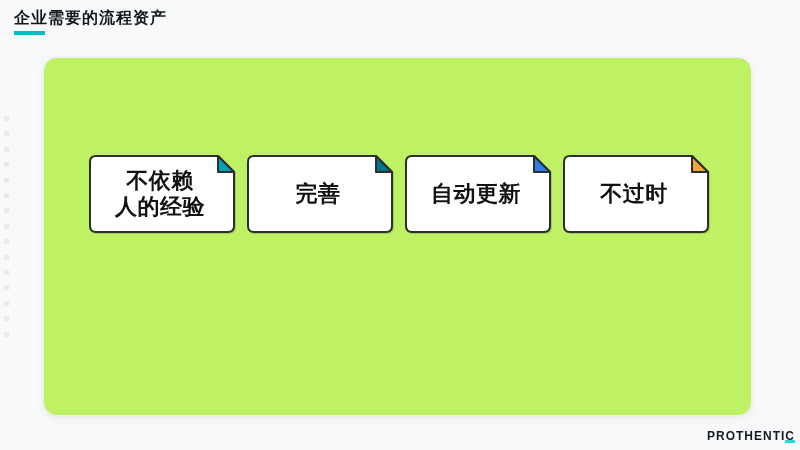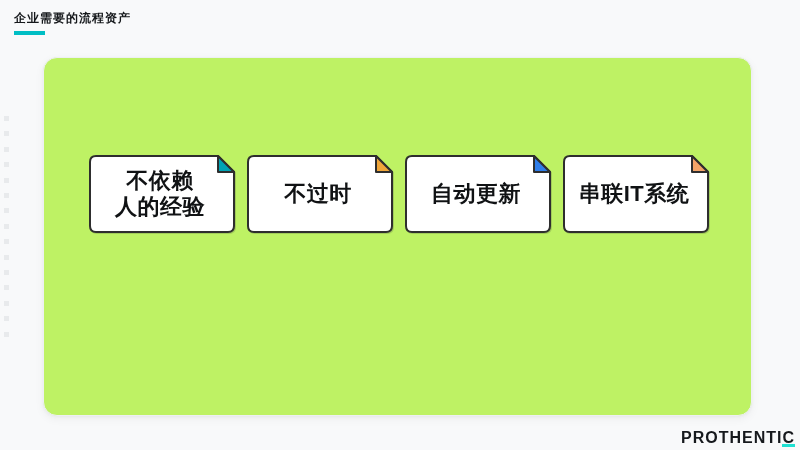--- a/index.html
+++ b/index.html
@@ -5,21 +5,21 @@
   html,body{margin:0;padding:0;}
   body{
     width:800px;height:450px;position:relative;overflow:hidden;
     background:#f8f9fa;
     font-family:"Liberation Sans","DejaVu Sans",sans-serif;
     -webkit-font-smoothing:antialiased;
   }
   
   .page-header{position:absolute;left:14px;top:8px;}
   .page-title{
-    margin:0;font-size:12px;font-weight:bold;color:#15181b;
+    margin:0;font-size:16px;font-weight:bold;color:#15181b;
     letter-spacing:1px;line-height:20px;
   }
   .title-underline{
     width:31px;height:4px;margin-top:3px;
     background:var(--accent,#00bec4);
   }
   
   .wm-col{position:absolute;left:0;top:0;width:14px;height:450px;}
   .wm-dot{position:absolute;left:4px;width:5px;height:5px;background:rgba(125,130,138,0.12);}
   
@@ -46,21 +46,21 @@
   .note-svg .fold{stroke:#2e2e2e;stroke-width:2;stroke-linejoin:round;}
   .note-label{
     position:absolute;left:4px;right:8px;top:0;bottom:0;
     display:flex;align-items:center;justify-content:center;text-align:center;
     font-size:22px;font-weight:bold;color:#101214;
     line-height:1.18;white-space:pre-line;letter-spacing:0.5px;
   }
   
   .logo{
     position:absolute;right:5px;top:429px;
-    font-size:16px;font-weight:bold;color:#16191d;letter-spacing:1px;
+    font-size:12px;font-weight:bold;color:#16191d;letter-spacing:1px;
   }
   .logo-accent{position:relative;display:inline-block;}
   .logo-accent::after{
     content:"";position:absolute;left:0;right:0;bottom:0;height:3px;
     background:var(--logo-accent,#1fe0d2);
   }
 </style>
 </head>
 <body>
 
@@ -93,34 +93,34 @@
         <svg class="note-svg" viewBox="0 0 146 78">
           <path class="paper" d="M7 1 L129 1 L145 17 L145 71 Q145 77 139 77 L7 77 Q1 77 1 71 L1 7 Q1 1 7 1 Z"></path>
           <polygon class="fold" points="129,1 145,17 129,17" fill="#00a3b4"></polygon>
         </svg>
         <span class="note-label">不依赖
 人的经验</span>
       </div>
       <div class="note">
         <svg class="note-svg" viewBox="0 0 146 78">
           <path class="paper" d="M7 1 L129 1 L145 17 L145 71 Q145 77 139 77 L7 77 Q1 77 1 71 L1 7 Q1 1 7 1 Z"></path>
-          <polygon class="fold" points="129,1 145,17 129,17" fill="#f0a63a"></polygon>
+          <polygon class="fold" points="129,1 145,17 129,17" fill="#00758a"></polygon>
         </svg>
-        <span class="note-label">不过时</span>
+        <span class="note-label">完善</span>
       </div>
       <div class="note">
         <svg class="note-svg" viewBox="0 0 146 78">
           <path class="paper" d="M7 1 L129 1 L145 17 L145 71 Q145 77 139 77 L7 77 Q1 77 1 71 L1 7 Q1 1 7 1 Z"></path>
           <polygon class="fold" points="129,1 145,17 129,17" fill="#2e7de9"></polygon>
         </svg>
         <span class="note-label">自动更新</span>
       </div>
       <div class="note">
         <svg class="note-svg" viewBox="0 0 146 78">
           <path class="paper" d="M7 1 L129 1 L145 17 L145 71 Q145 77 139 77 L7 77 Q1 77 1 71 L1 7 Q1 1 7 1 Z"></path>
-          <polygon class="fold" points="129,1 145,17 129,17" fill="#f2a368"></polygon>
+          <polygon class="fold" points="129,1 145,17 129,17" fill="#f0a63a"></polygon>
         </svg>
-        <span class="note-label">串联IT系统</span>
+        <span class="note-label">不过时</span>
       </div>
     </div>
 </div>
 
 <div class="logo"><span>PROTHENTI</span><span class="logo-accent">C</span></div>
 
 </body></html>

